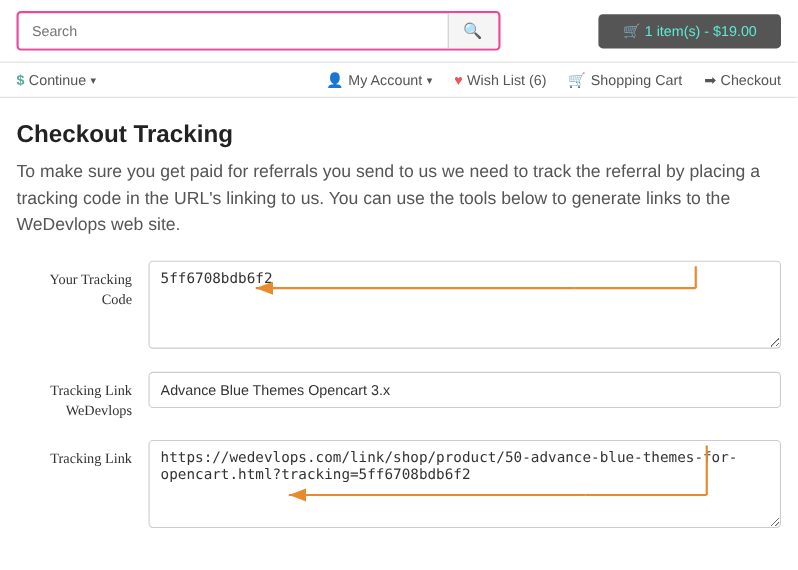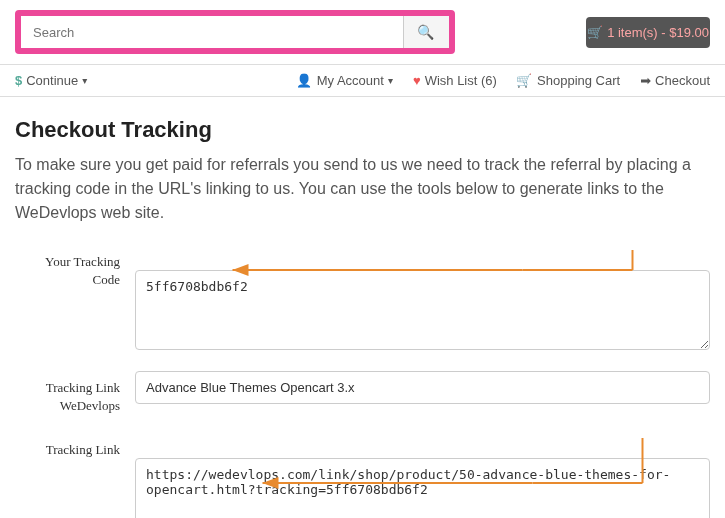--- a/index.html
+++ b/index.html
@@ -9,21 +9,21 @@
     .header {
       display: flex;
       align-items: center;
       justify-content: space-between;
       padding: 10px 15px;
       border-bottom: 1px solid #ddd;
     }
     .search-area {
       display: flex;
       align-items: center;
-      border: 6px solid #ec4899;
+      border: 2px solid #ec4899;
       border-radius: 4px;
       overflow: hidden;
       width: 440px;
     }
     .search-input {
       border: none;
       outline: none;
       padding: 8px 12px;
       font-size: 13px;
       width: 100%;
@@ -31,24 +31,24 @@
     .search-btn {
       background: #f5f5f5;
       border: none;
       border-left: 1px solid #ccc;
       padding: 8px 14px;
       cursor: pointer;
       font-size: 14px;
     }
     .cart-btn {
       background: #555;
-      color: #fca5a5;
-      border: none;
-      border-radius: 4px;
-      padding: 8px 1px;
+      color: #5eead4;
+      border: none;
+      border-radius: 4px;
+      padding: 8px 22px;
       font-size: 13px;
       cursor: pointer;
     }
 
     
     .navbar {
       display: flex;
       align-items: center;
       padding: 8px 15px;
       border-bottom: 1px solid #ddd;
@@ -105,21 +105,20 @@
     }
     .form-textarea {
       width: 100%;
       height: 80px;
       border: 1px solid #ccc;
       border-radius: 4px;
       padding: 8px 10px;
       font-size: 13px;
       resize: vertical;
       color: #333;
-      margin-top: 25px;
     }
     .form-input {
       width: 100%;
       border: 1px solid #ccc;
       border-radius: 4px;
       padding: 8px 10px;
       font-size: 13px;
       color: #333;
     }
     svg.arrow {

